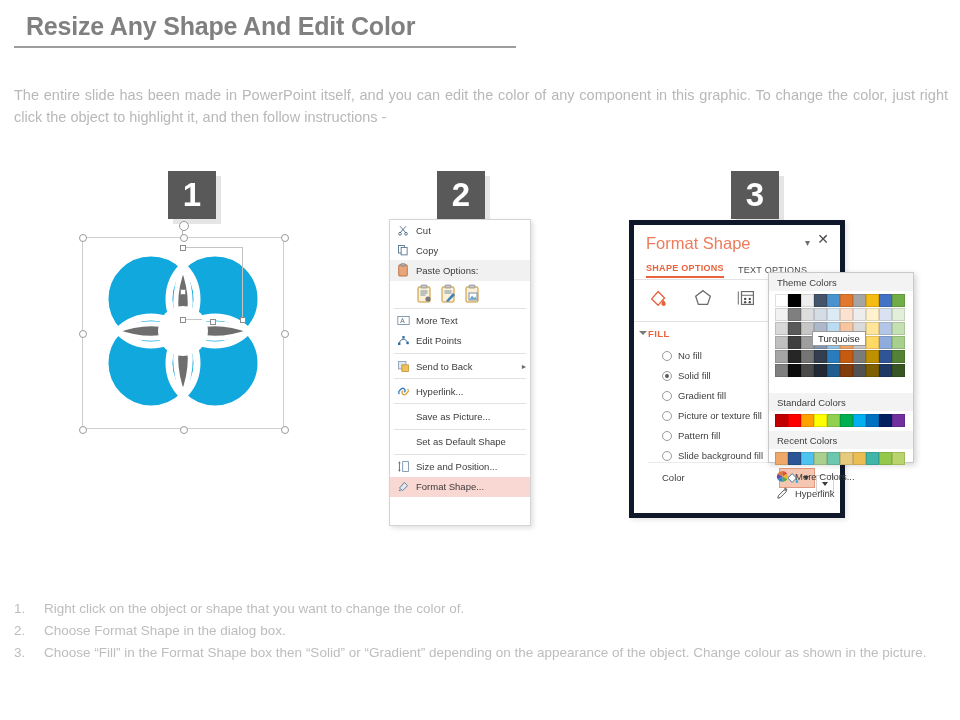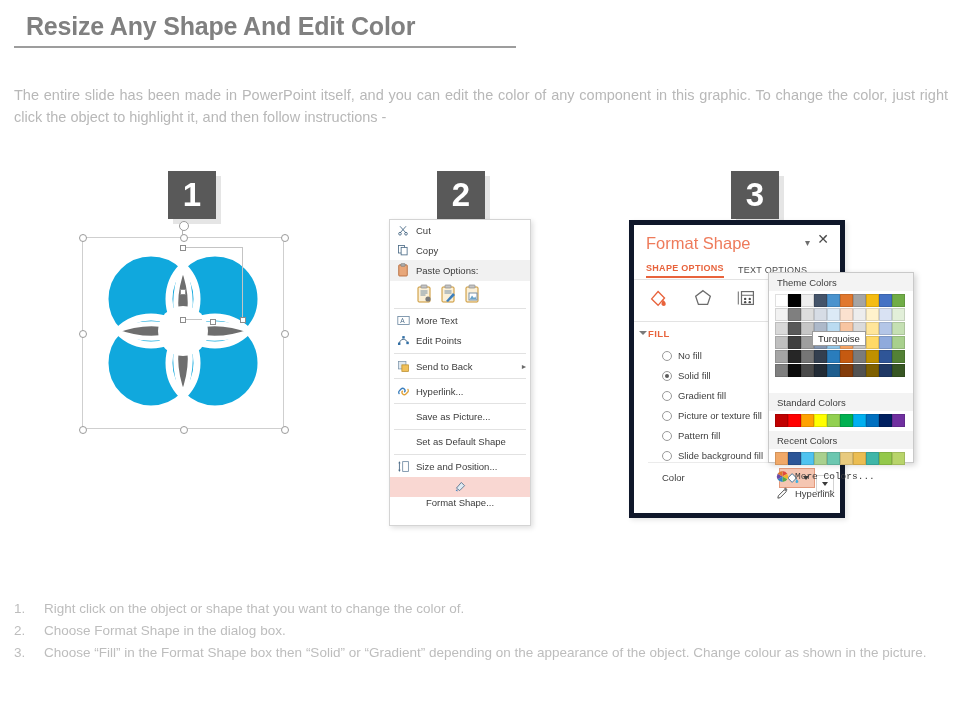--- a/index.html
+++ b/index.html
@@ -59,21 +59,21 @@
     background:#ffffff;border:1px solid #d4d4d4;
     box-shadow:2px 2px 5px rgba(0,0,0,0.13);
     font-size:9.5px;color:#3b3b3b;
   }
   .cm-item{position:relative;height:20.2px;display:flex;align-items:center;}
   .cm-item .cm-ico{width:26px;height:20px;display:flex;align-items:center;justify-content:center;flex:none;}
   .cm-item .cm-lbl{flex:1;white-space:nowrap;}
   .cm-item .cm-arrow{width:12px;text-align:center;font-size:7px;color:#6b6b6b;}
   .cm-item.disabled .cm-lbl{color:#b0b0b0;}
   .cm-item.header-row{background:#f1f1f1;}
-  .cm-item.highlight{background:#f9d7d2;flex-direction:column;}
+  .cm-item.highlight{background:#f9d7d2;}
   .cm-sep{height:1px;background:#e2e2e2;margin:2px 4px;}
   #paste-icons{display:flex;align-items:center;height:25px;padding-left:26px;gap:7px;}
   .paste-ico{width:17px;height:19px;}
 
   
   #format-pane{
     position:absolute;left:629px;top:220px;width:206px;height:288px;
     background:#ffffff;border:5px solid #0f172a;
     box-shadow:2px 2px 5px rgba(0,0,0,0.10);
   }
@@ -520,21 +520,21 @@
       <div class="sw" style="background: rgb(79, 195, 240);"></div>
       <div class="sw" style="background: rgb(169, 208, 142);"></div>
       <div class="sw" style="background: rgb(108, 199, 176);"></div>
       <div class="sw" style="background: rgb(232, 202, 126);"></div>
       <div class="sw" style="background: rgb(235, 189, 82);"></div>
       <div class="sw" style="background: rgb(63, 182, 168);"></div>
       <div class="sw" style="background: rgb(147, 200, 75);"></div>
       <div class="sw" style="background: rgb(184, 212, 106);"></div>
     </div>
 
-  <div class="pal-item" style="margin-top:3px;font-family:Liberation Mono, monospace;">
+  <div class="pal-item" style="margin-top:3px;">
     <span class="pi-ico">
       <svg width="13" height="13" viewBox="0 0 14 14">
           <circle cx="7" cy="7" r="6" fill="#ddd"></circle>
           <path d="M7 7 L7 1 A6 6 0 0 1 12.2 4 Z" fill="#e04b3c"></path>
           <path d="M7 7 L12.2 4 A6 6 0 0 1 12.2 10 Z" fill="#f0b428"></path>
           <path d="M7 7 L12.2 10 A6 6 0 0 1 7 13 Z" fill="#5aa844"></path>
           <path d="M7 7 L7 13 A6 6 0 0 1 1.8 10 Z" fill="#2f85c4"></path>
           <path d="M7 7 L1.8 10 A6 6 0 0 1 1.8 4 Z" fill="#6a4aa8"></path>
           <path d="M7 7 L1.8 4 A6 6 0 0 1 7 1 Z" fill="#e0762c"></path>
         </svg>

